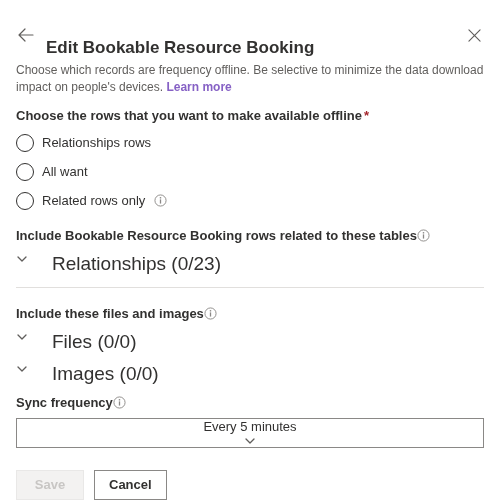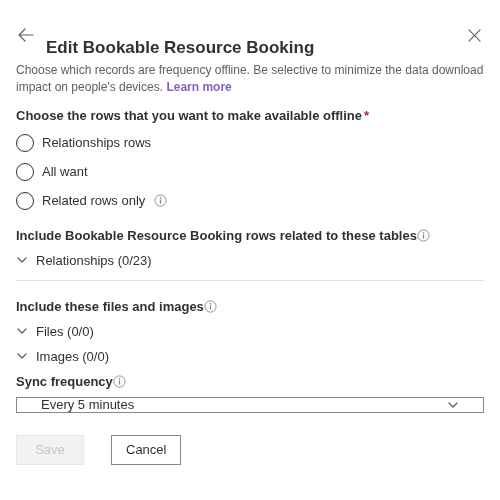--- a/index.html
+++ b/index.html
@@ -70,41 +70,43 @@
     color: #605e5c;
   }
   .filter-icon { color: #8661c5; }
   .subhead {
     font-size: 13px;
     font-weight: 600;
     margin: 18px 0 8px 0;
     display: flex; align-items: center; gap: 0;
   }
   .expander-row {
-    display: flex; align-items: center; gap: 8px;
-    font-size: 13px;
+    display: flex; gap: 24px;
+    font-size: 19px;
     margin: 10px 0;
     cursor: pointer;
   }
   .chev { width: 12px; height: 12px; display: inline-flex; color:#605e5c; }
   .hr { border: none; border-top: 1px solid #e1dfdd; margin: 12px 0 2px; }
   .select-wrap {
     border: 1px solid #8a8886;
-    height: 16px;
+    height: 30px;
     display: flex; align-items: center;
     padding: 0 24px;
     font-size: 13px;
     color: #323130;
     justify-content: space-between;
     margin-top: 2px;
     cursor: pointer;
+    flex-direction: column;
   }
   .footer {
-    display: flex; gap: 27px;
+    display: flex; gap: 10px;
     margin-top: 22px;
+    font-weight: bold;
   }
   .btn {
     height: 30px;
     min-width: 68px;
     padding: 0 14px;
     font-size: 13px;
     display: flex; align-items: center; justify-content: center;
     cursor: pointer;
     background: #fff;
   }

